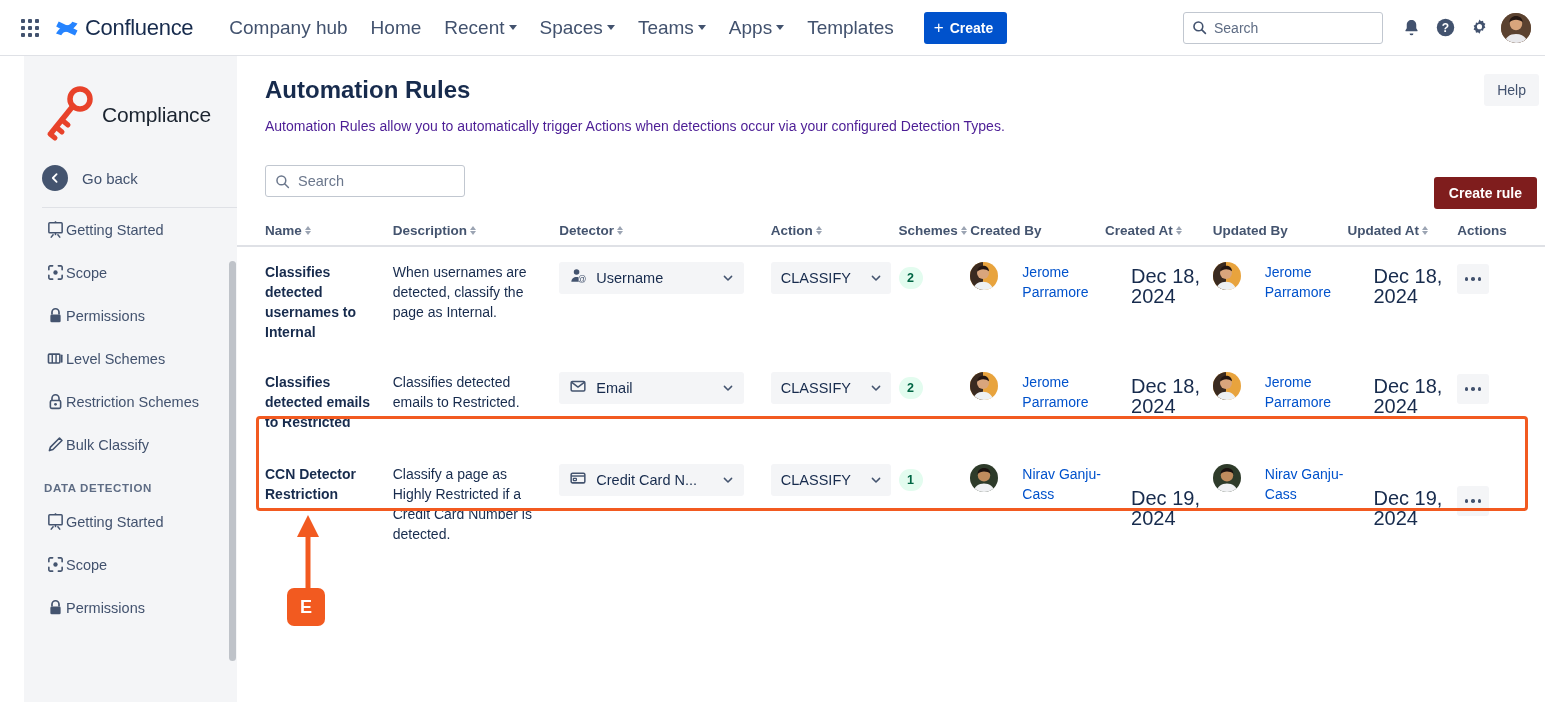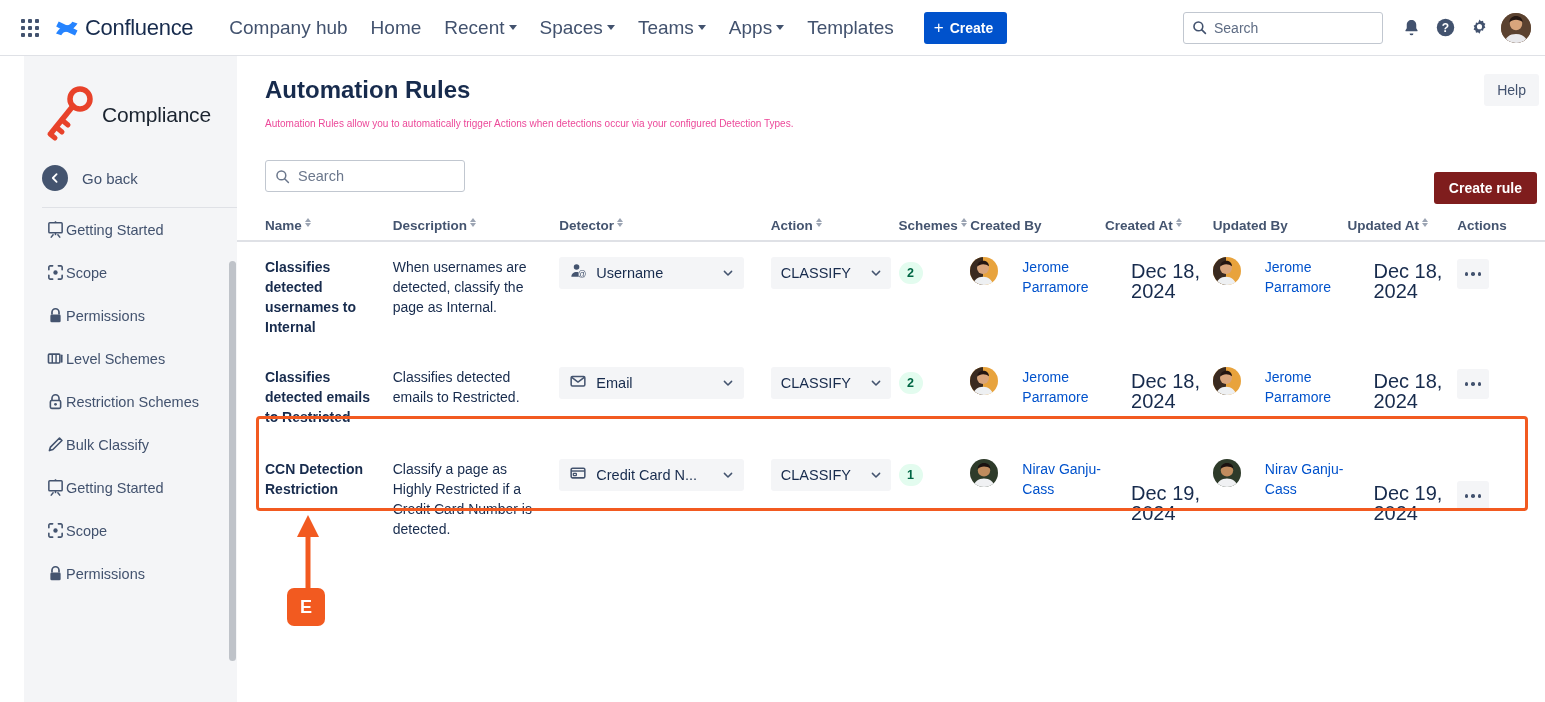--- a/index.html
+++ b/index.html
@@ -89,42 +89,42 @@
   .sb-thumb { position: absolute; top: 205px; left: 229px; width: 7px; height: 400px; background: #bfc3c9; border-radius: 4px; }
 
   
   .main { position: absolute; top: 56px; left: 237px; width: 1308px; height: 646px; background: #fff; }
   .page-title { font-size: 24px; font-weight: bold; color: #172b4d; padding: 20px 0 0 28px; }
   .help-btn {
     position: absolute; top: 18px; right: 6px; background: #f4f5f7; color: #42526e;
     border: none; border-radius: 3px; height: 32px; padding: 0 13px; font-size: 14px;
     cursor: pointer; font-family: "Liberation Sans", sans-serif;
   }
-  .page-desc { font-size: 10px; color: #ec4899; padding: 14px 0 0 28px; }
+  .page-desc { font-size: 14px; color: #4c1d95; padding: 14px 0 0 28px; }
   .toolrow { display: flex; align-items: center; justify-content: space-between; padding: 19px 8px 0 28px; }
   .searchbox-page {
     width: 200px; height: 32px; border: 1px solid #c1c7d0; border-radius: 3px;
     display: flex; align-items: center; padding: 0 9px; background: #fff; cursor: text;
   }
   .searchbox-page .ph { font-size: 14.5px; color: #6b778c; margin-left: 8px; }
   .create-rule-btn {
     background: #7f1d1d; color: #fff; border: none; border-radius: 3px; height: 32px;
     padding: 0 15px; font-size: 14px; font-weight: bold; cursor: pointer;
     font-family: "Liberation Sans", sans-serif;
     margin-top: 24px;
   }
 
   
   .tbl { margin: 14px 0 0 0; width: 1308px; }
   .thead, .trow { display: flex; align-items: flex-start; }
   .thead {
     border-bottom: 2px solid #dfe1e6; padding-bottom: 7px; font-size: 13.5px;
     font-weight: bold; color: #44546f; padding-left: 28px; padding-right: 8px;
   }
-  .th { display: flex; gap: 3px; cursor: pointer; }
+  .th { display: flex; align-items: center; gap: 3px; cursor: pointer; }
   .sortico { display: inline-flex; flex-direction: column; gap: 1px; opacity: .75; }
   .sortico i { width: 0; height: 0; border-left: 3.5px solid transparent; border-right: 3.5px solid transparent; display:block;}
   .sortico i.up { border-bottom: 4px solid #7a869a; }
   .sortico i.dn { border-top: 4px solid #7a869a; }
 
   .c-name { width: 128px; }
   .c-desc { width: 167px; }
   .c-det  { width: 212px; }
   .c-act  { width: 128px; }
   .c-sch  { width: 72px; }
@@ -352,20 +352,21 @@
 
     <div class="side-item">
       <span class="side-ico">
         <svg width="19" height="19" viewBox="0 0 20 20">
           <path d="M14.2 3.2l2.6 2.6L7.3 15.3 3.6 16.4l1.1-3.7z" fill="none" stroke="#44546f" stroke-width="1.7" stroke-linejoin="round"></path>
         </svg>
       </span>
       <span>Bulk Classify</span>
     </div>
 
+    <div class="side-section">DATA DETECTION</div>
 
     <div class="side-item">
       <span class="side-ico">
         <svg width="19" height="19" viewBox="0 0 20 20">
           <rect x="3" y="3" width="14" height="10.5" rx="1" fill="none" stroke="#44546f" stroke-width="1.6"></rect>
           <line x1="10" y1="13.5" x2="10" y2="16" stroke="#44546f" stroke-width="1.6"></line>
           <line x1="5.5" y1="18" x2="7.5" y2="15.5" stroke="#44546f" stroke-width="1.6" stroke-linecap="round"></line>
           <line x1="14.5" y1="18" x2="12.5" y2="15.5" stroke="#44546f" stroke-width="1.6" stroke-linecap="round"></line>
           <line x1="10" y1="1.3" x2="10" y2="3" stroke="#44546f" stroke-width="1.6"></line>
         </svg>
@@ -645,21 +646,21 @@
           <div class="dots-btn">
               <i></i>
               <i></i>
               <i></i>
             </div>
         </div>
       </div>
 
       <div class="trow" style="padding-top:17px;">
         <div class="c-name">
-            <div class="row-name">CCN Detection Restriction</div>
+            <div class="row-name">CCN Detector Restriction</div>
           </div>
         <div class="c-desc">
             <div class="row-desc">Classify a page as Highly Restricted if a Credit Card Number is detected.</div>
           </div>
         <div class="c-det">
           <div class="pill pill-det">
             <span>
               <svg width="18" height="18" viewBox="0 0 20 20">
                 <rect x="2.4" y="4.6" width="15.2" height="10.8" rx="1.6" fill="none" stroke="#44546f" stroke-width="1.7"></rect>
                 <line x1="2.4" y1="7.8" x2="17.6" y2="7.8" stroke="#44546f" stroke-width="1.6"></line>

